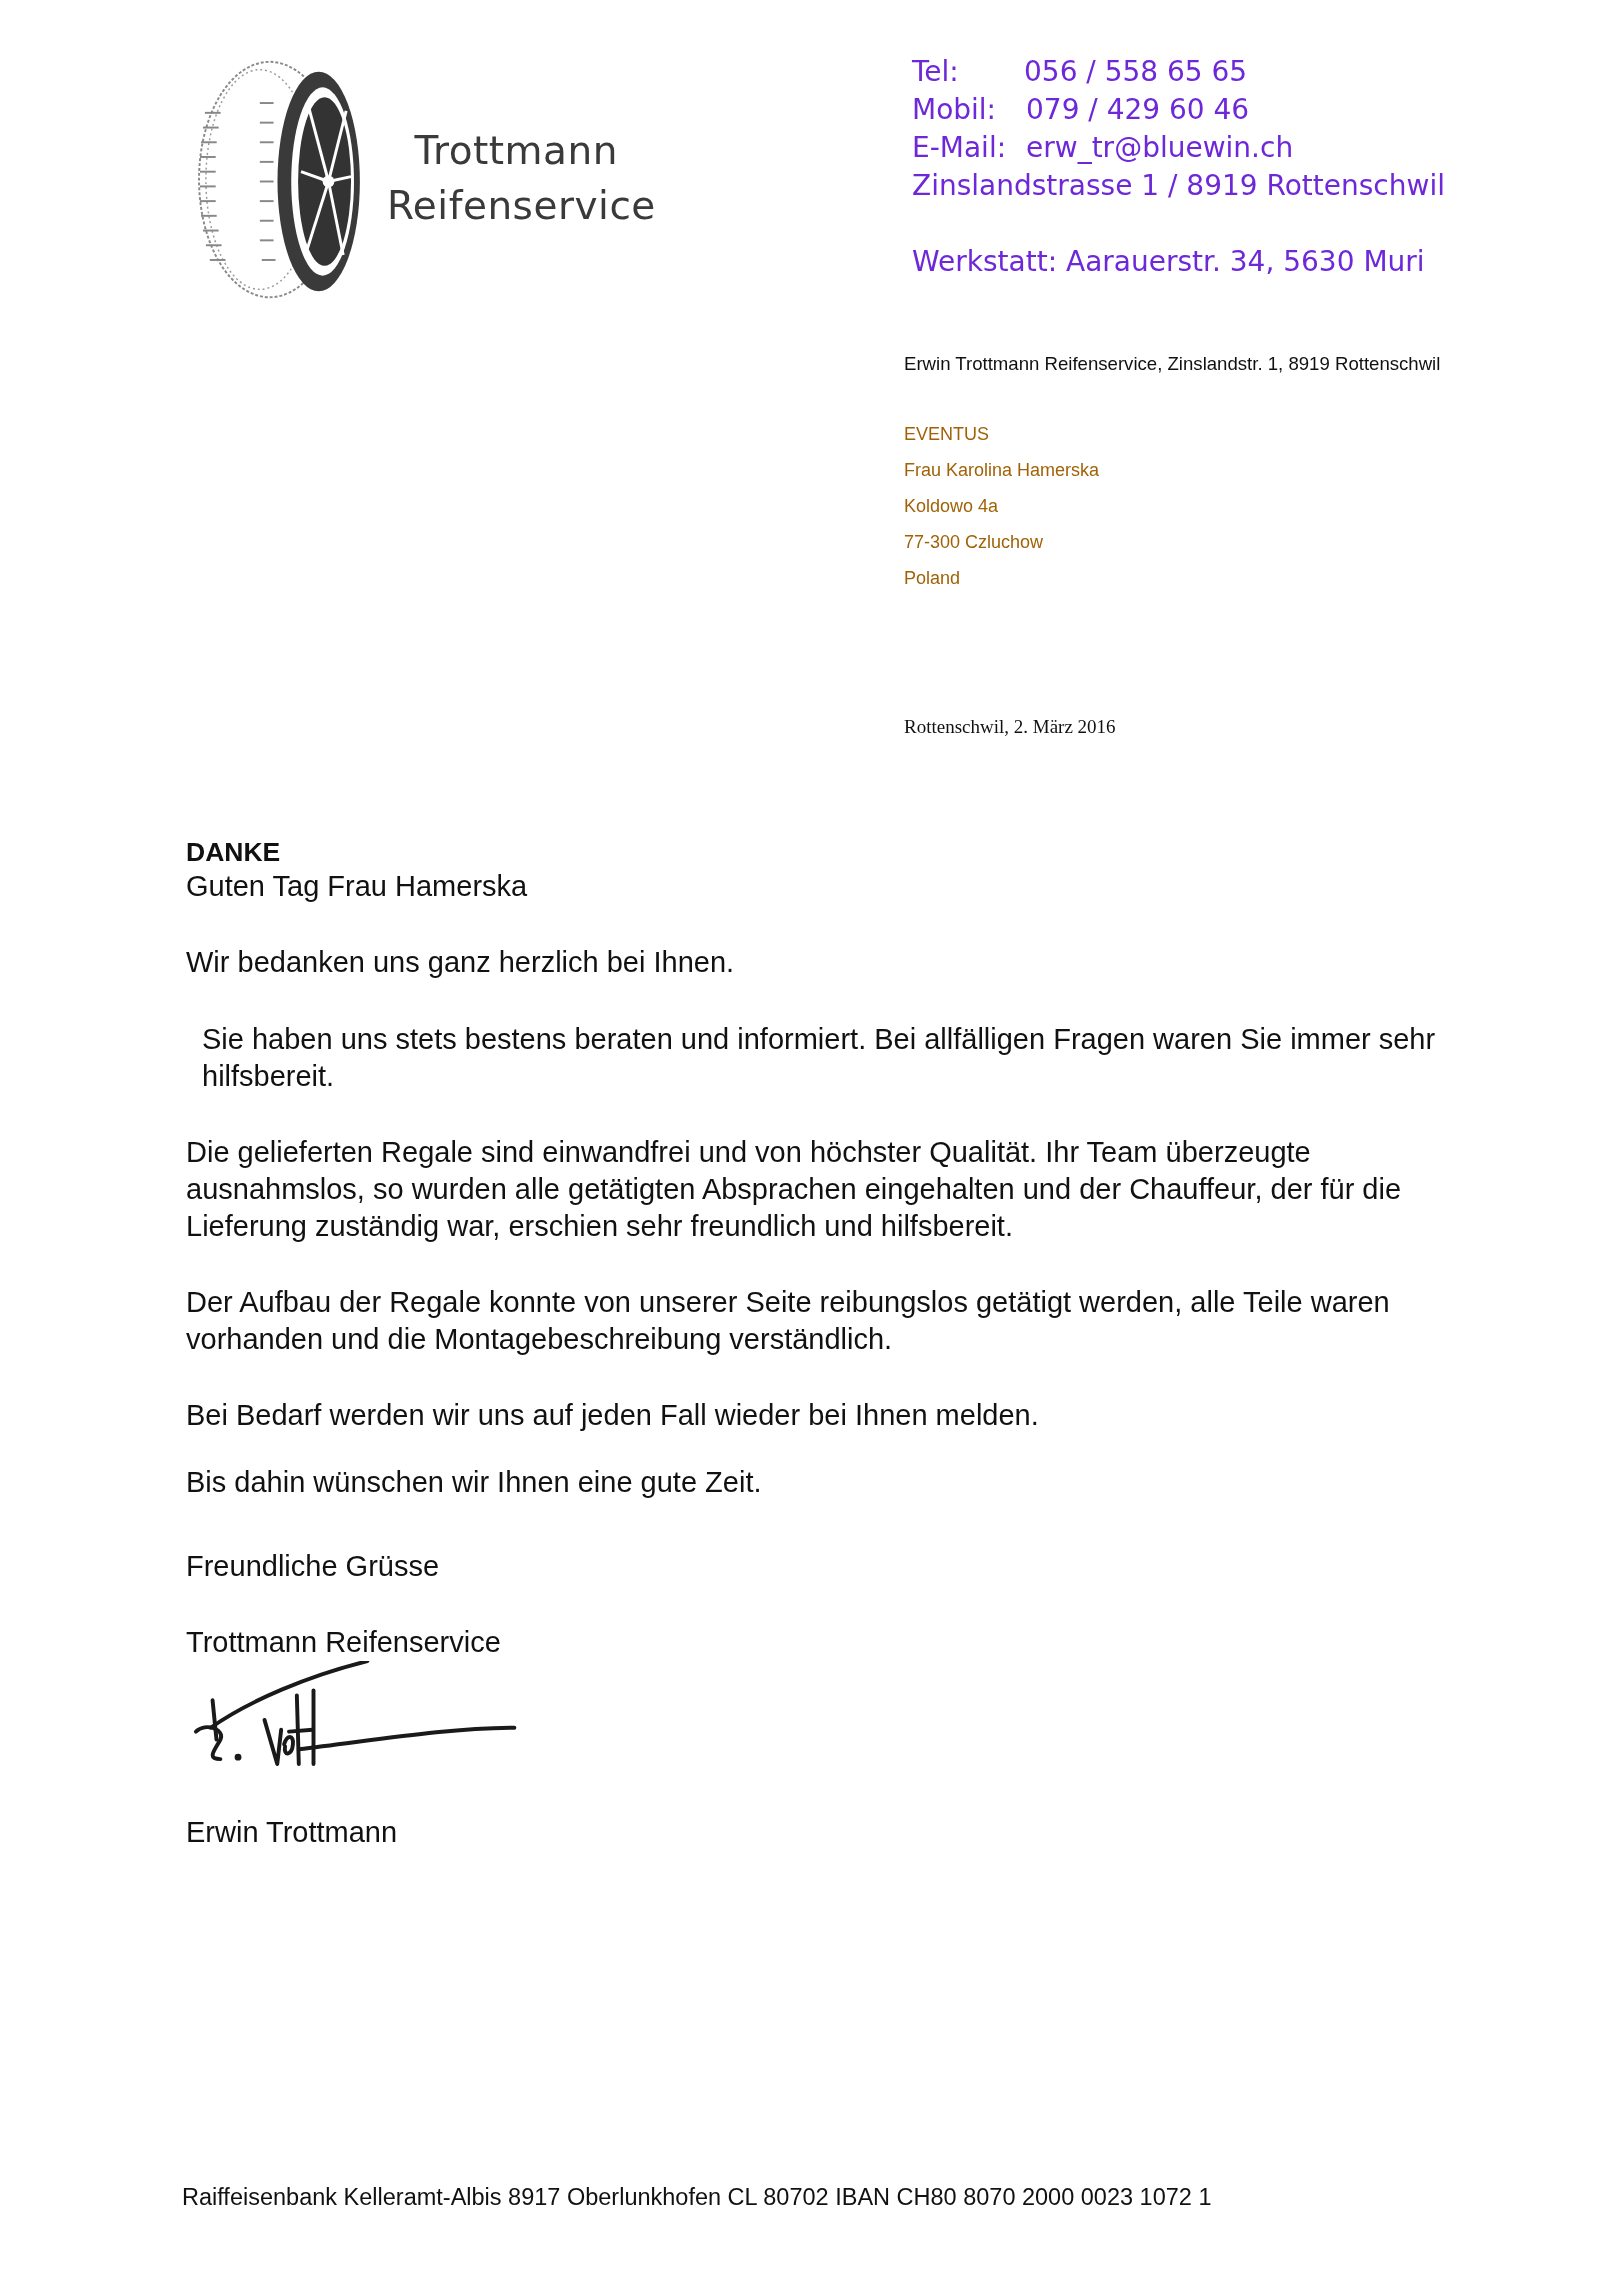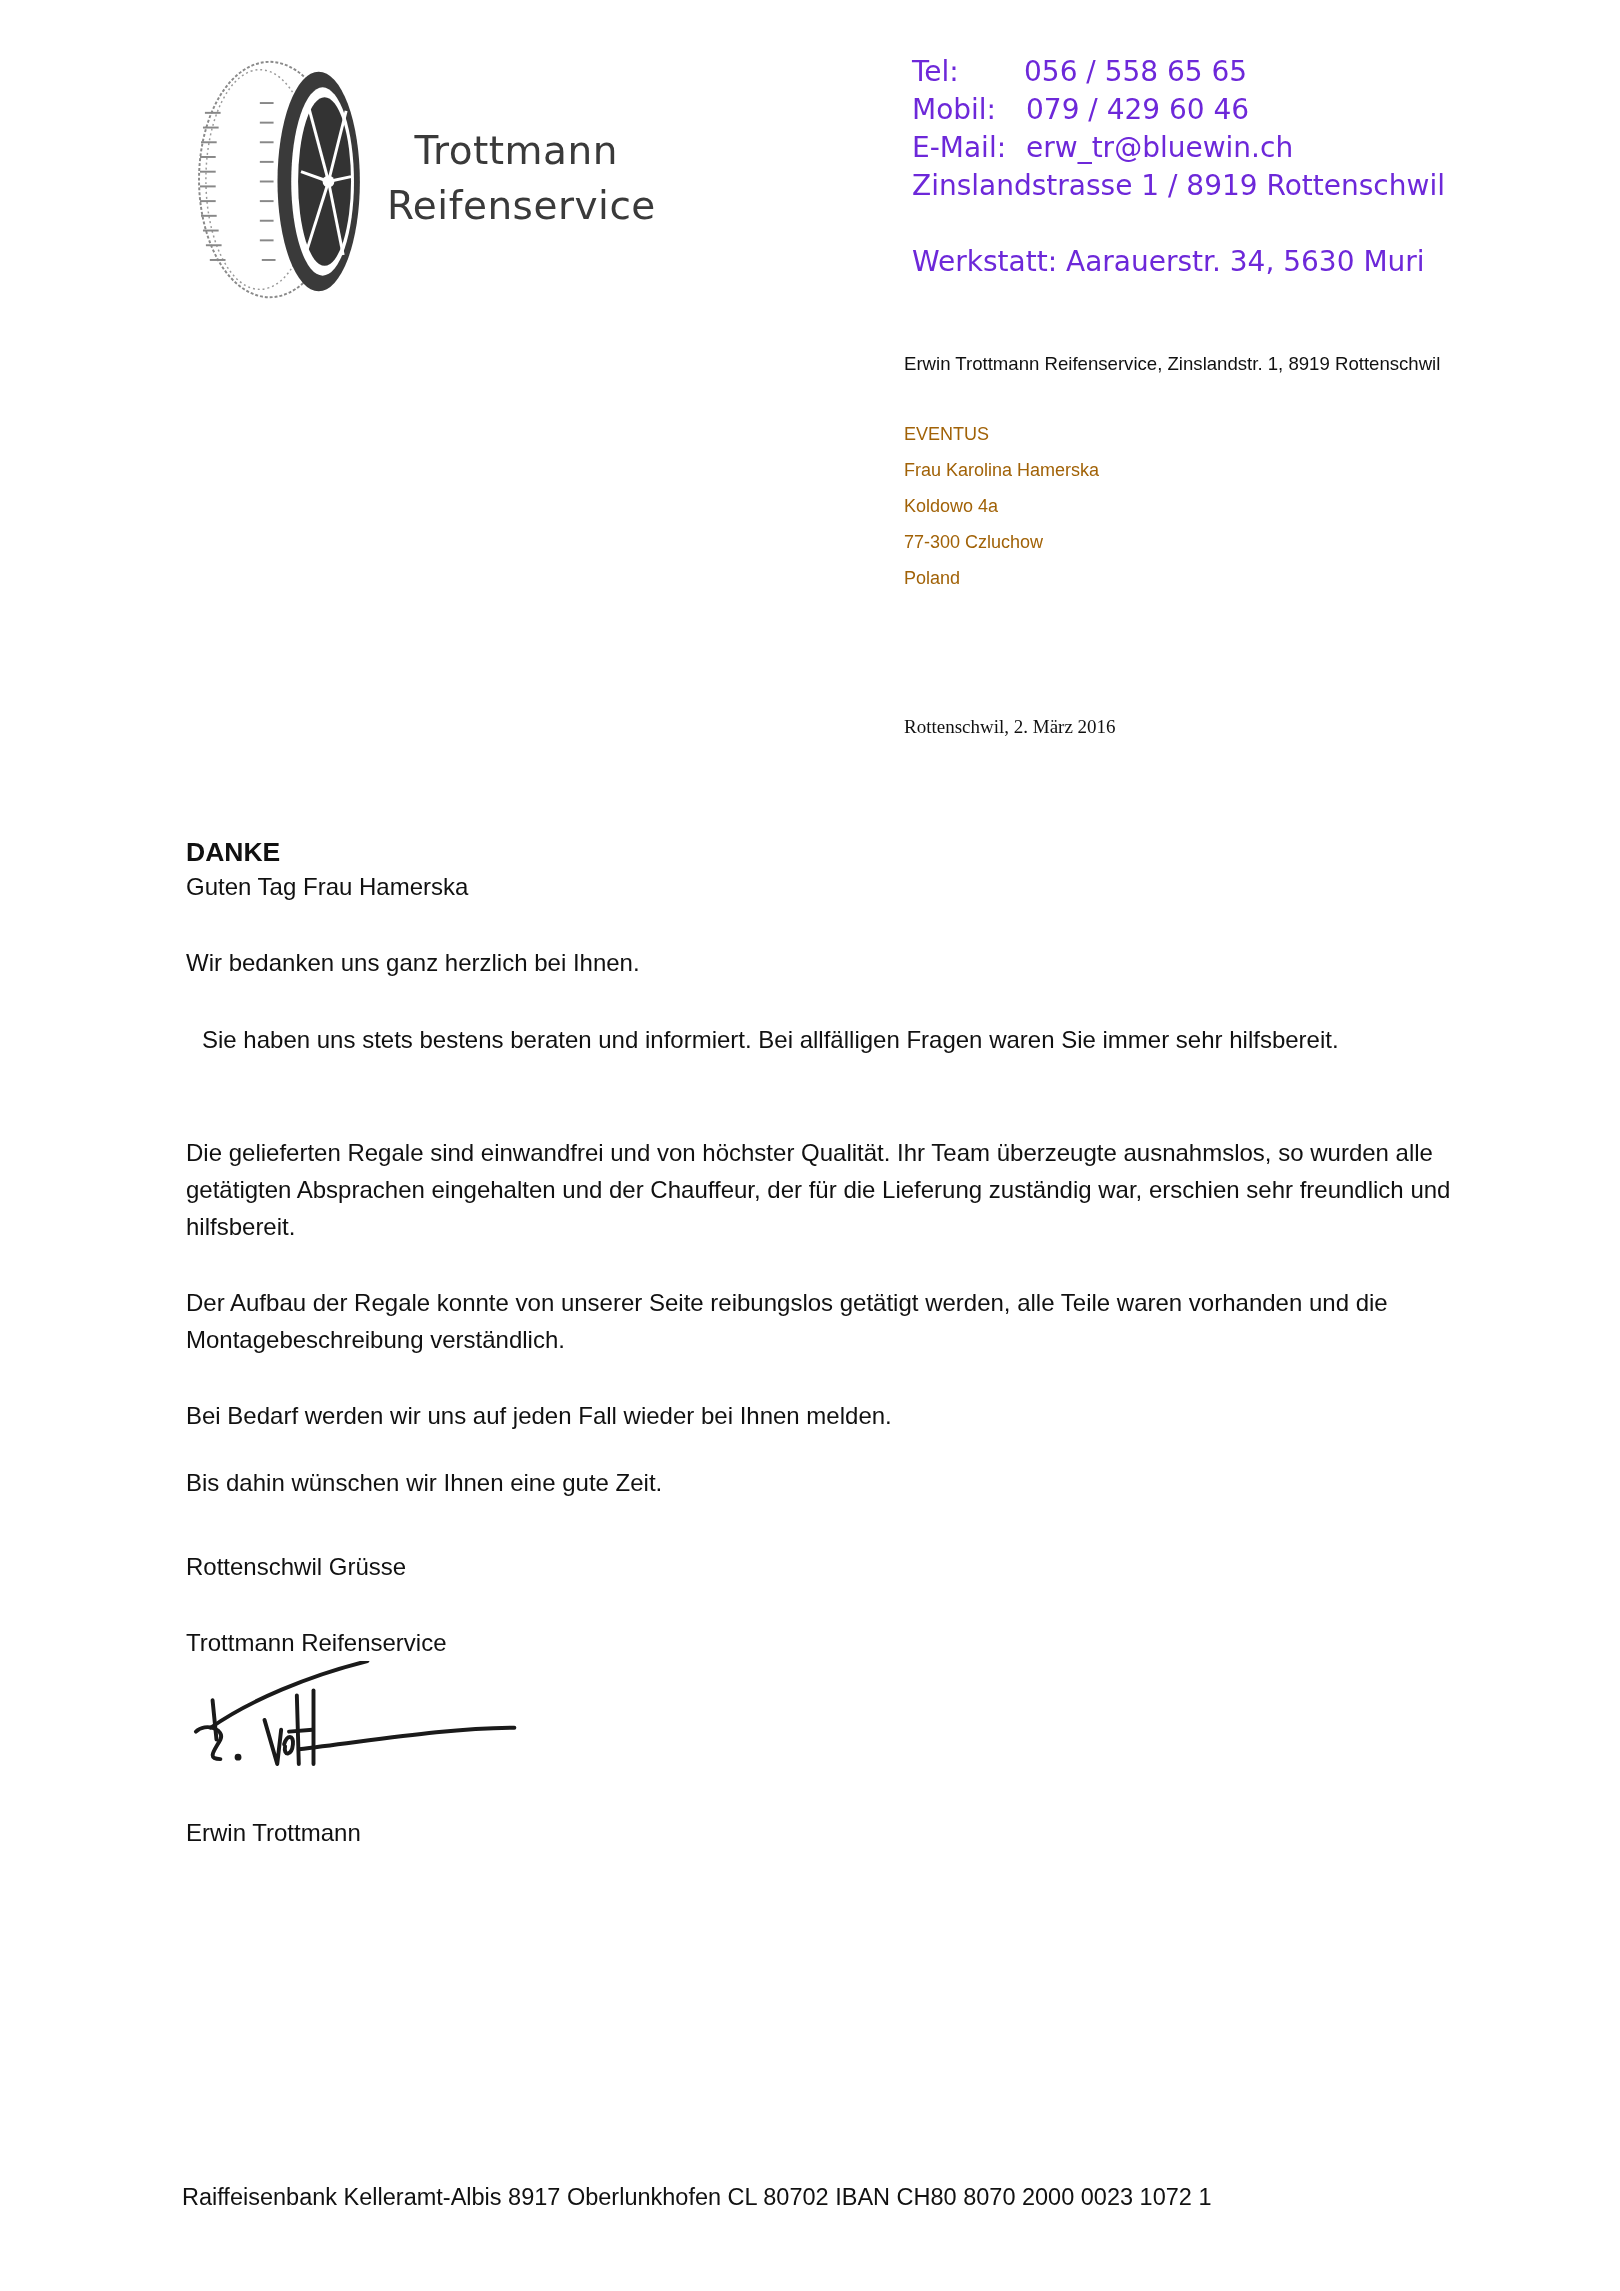--- a/index.html
+++ b/index.html
@@ -24,21 +24,21 @@
     .sender-line { position: absolute; left: 904px; top: 353px; font-family: "Liberation Sans", sans-serif; font-size: 18.6px; color: #111; white-space: nowrap; }
 
     
     .recipient { position: absolute; left: 904px; top: 416px; font-family: "Liberation Sans", sans-serif; font-size: 18px; line-height: 36px; color: #a16207; }
     .recipient div { white-space: nowrap; }
 
     
     .date { position: absolute; left: 904px; top: 704px; font-family: Liberation Serif, serif; font-size: 19px; color: #111; white-space: nowrap; margin-top: 12px; }
     .subject { position: absolute; left: 186px; top: 792px; font-family: "Liberation Sans", sans-serif; font-weight: bold; font-size: 26.5px; color: #111; margin-top: 45px; }
 
-    .p { position: absolute; left: 186px; width: 1313px; font-family: "Liberation Sans", sans-serif; font-size: 24px; line-height: 37px; color: #111; }
+    .p { position: absolute; left: 186px; width: 1313px; font-family: "Liberation Sans", sans-serif; font-size: 29px; line-height: 37px; color: #111; }
 
     .signature { position: absolute; left: 191px; top: 1661px; width: 343px; height: 108px; }
 
     .footer { position: absolute; left: 182px; top: 2184px; font-family: "Liberation Sans", sans-serif; font-size: 23.5px; color: #111; white-space: nowrap; }
   </style>
 </head>
 <body>
 
 <div class="page">
 
@@ -121,21 +121,21 @@
   <div class="subject">DANKE</div>
 
   <div class="p" style="top:868px;">Guten Tag Frau Hamerska</div>
   <div class="p" style="top:944px;">Wir bedanken uns ganz herzlich bei Ihnen.</div>
   <div class="p" style="top:1021px; width:1318px;margin-left:16px;">Sie haben uns stets bestens beraten und informiert. Bei allfälligen Fragen waren Sie immer sehr hilfsbereit.</div>
   <div class="p" style="top:1134px; width:1304px;">Die gelieferten Regale sind einwandfrei und von höchster Qualität. Ihr Team überzeugte ausnahmslos, so wurden alle getätigten Absprachen eingehalten und der Chauffeur, der für die Lieferung zuständig war, erschien sehr freundlich und hilfsbereit.</div>
   <div class="p" style="top:1284px; width:1313px;">Der Aufbau der Regale konnte von unserer Seite reibungslos getätigt werden, alle Teile waren vorhanden und die Montagebeschreibung verständlich.</div>
   <div class="p" style="top:1397px;">Bei Bedarf werden wir uns auf jeden Fall wieder bei Ihnen melden.</div>
   <div class="p" style="top:1464px;">Bis dahin wünschen wir Ihnen eine gute Zeit.</div>
 
-  <div class="p" style="top:1548px;">Rottenschwil Grüsse</div>
+  <div class="p" style="top:1548px;">Freundliche Grüsse</div>
   <div class="p" style="top:1624px;">Trottmann Reifenservice</div>
 
   <svg class="signature" viewBox="0 0 350 110" xmlns="http://www.w3.org/2000/svg">
     <g fill="none" stroke="#1a1a1a" stroke-width="4" stroke-linecap="round" stroke-linejoin="round">
       <path d="M 22 40 L 26 80"></path>
       <path d="M 20 68 C 60 40, 120 15, 180 0"></path>
       <path d="M 5 72 C 15 62, 35 70, 30 80 C 25 90, 15 100, 30 100"></path>
       <circle cx="48" cy="98" r="1.5" fill="#1a1a1a"></circle>
       <path d="M 75 60 L 88 105 L 92 70"></path>
       <path d="M 95 85 C 98 75, 105 75, 104 85 C 103 97, 94 97, 96 87"></path>

